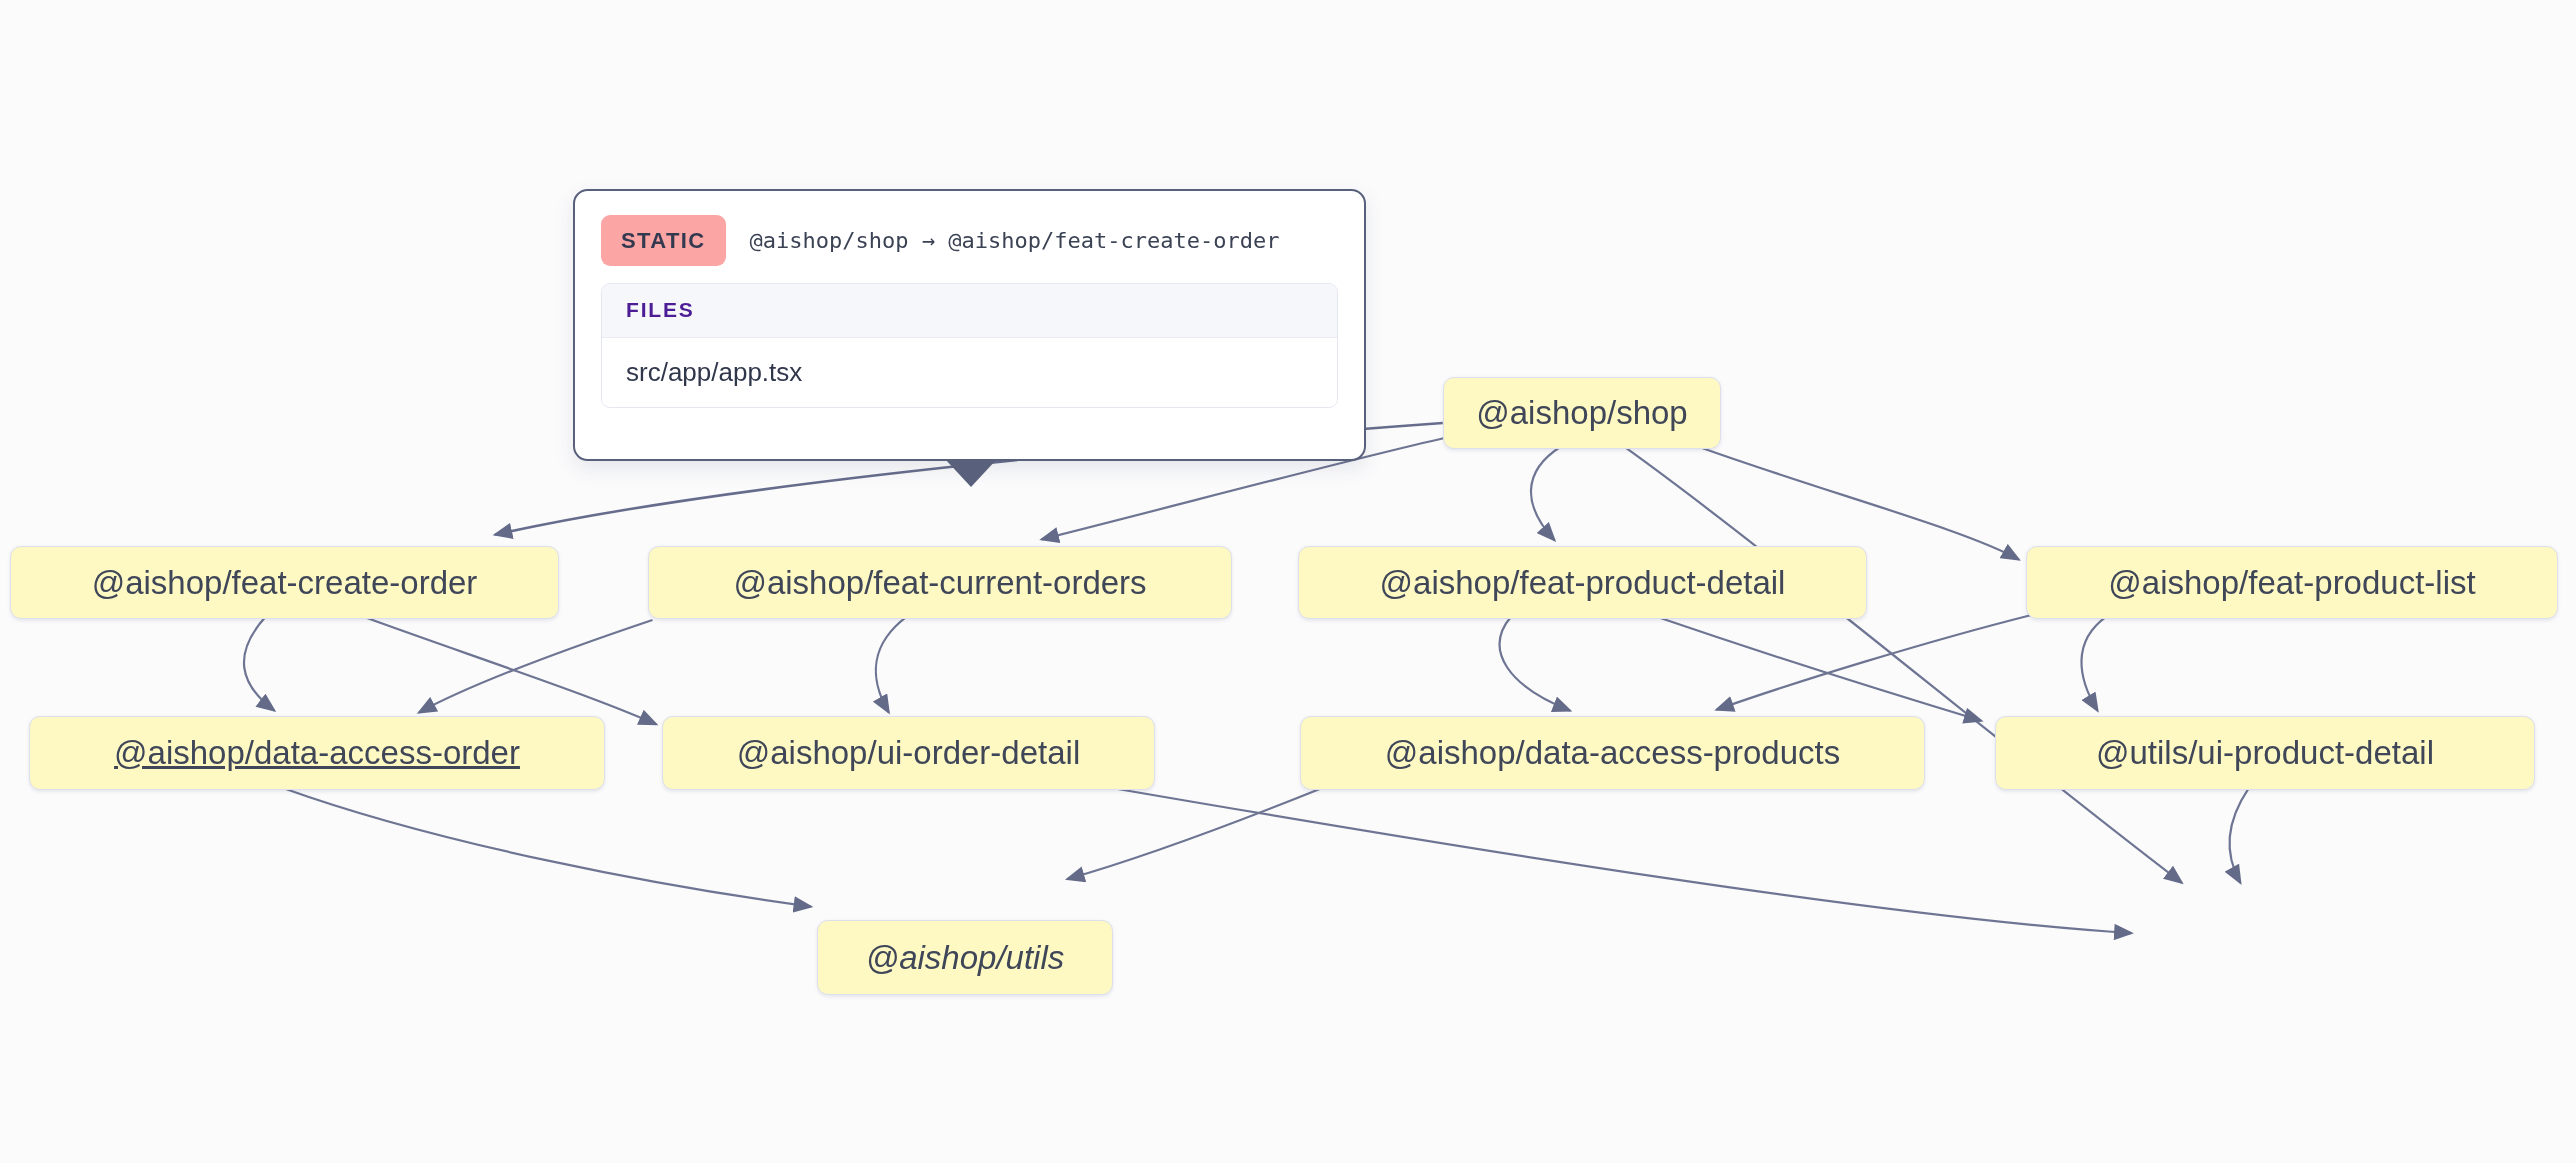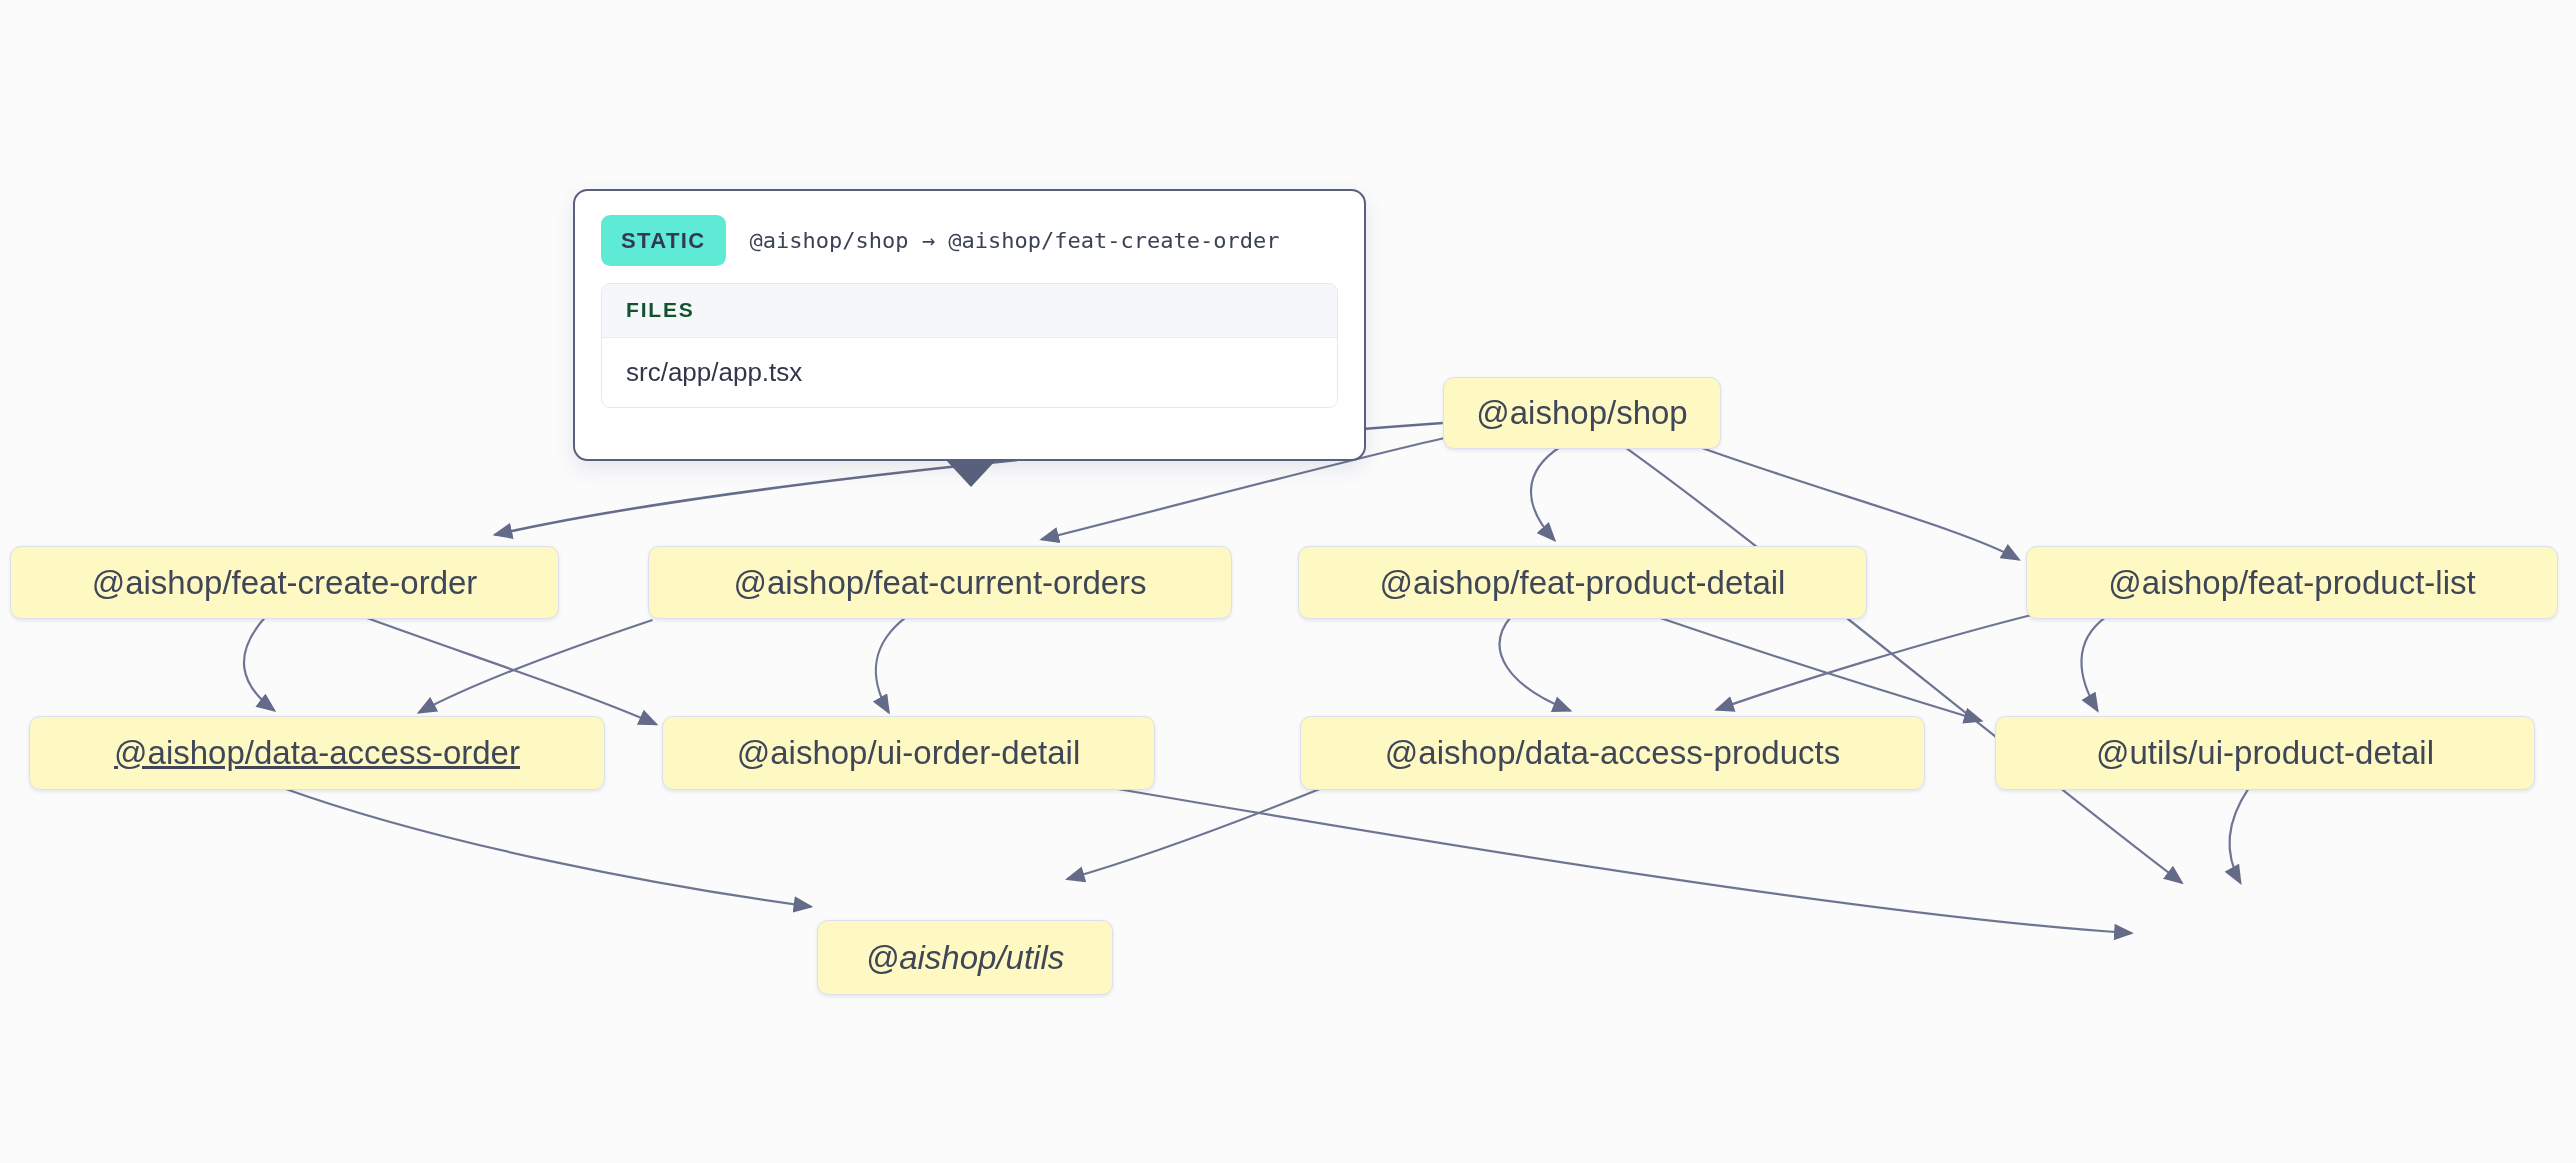--- a/index.html
+++ b/index.html
@@ -10,28 +10,28 @@
   .edge--selected{stroke:#666D8C;stroke-width:2.8px;}
   .node{position:absolute;z-index:2;display:flex;align-items:center;justify-content:center;
     background:#fef9c3;border:0.9px solid #DDE0EC;border-radius:11px;
     color:#3F4658;font-size:33px;white-space:nowrap;
     box-shadow:0 1.8px 3.7px rgba(60,70,110,0.10);cursor:pointer;}
   .tooltip{position:absolute;left:573px;top:189px;width:793px;height:272px;z-index:5;
     background:#FFFFFF;border:2.7px solid #59607B;border-radius:14.7px;
     box-shadow:0 7.3px 20px rgba(50,60,90,0.10);box-sizing:border-box;
     padding:24px 26px 0 26px;}
   .tooltip-head{display:flex;align-items:center;gap:24px;height:51px;}
-  .badge{background:#5eead4;color:#333A50;font-weight:700;font-size:22px;
+  .badge{background:#fca5a5;color:#333A50;font-weight:700;font-size:22px;
     letter-spacing:1.4px;height:51px;padding:0 20px;border-radius:9.2px;
     display:flex;align-items:center;}
   .route{font-family:"DejaVu Sans Mono",monospace;font-size:22px;color:#3A4254;
     white-space:nowrap;}
   .files-panel{margin-top:16.5px;border:1.8px solid #E4E6F0;border-radius:9.2px;
     overflow:hidden;background:#fff;}
-  .files-header{background:#F6F7FB;color:#14532d;font-weight:700;font-size:21px;
+  .files-header{background:#F6F7FB;color:#4c1d95;font-weight:700;font-size:21px;
     letter-spacing:1.8px;padding:14.7px 24px;border-bottom:1.8px solid #E9EAF2;}
   .file-row{background:#FFFFFF;color:#30374B;font-size:26px;padding:19px 24px;}
   .caret{position:absolute;left:945px;top:459px;z-index:6;width:0;height:0;
     border-left:26.6px solid transparent;border-right:26.6px solid transparent;
     border-top:28px solid #59607B;}
 </style>
 </head>
 <body>
 
 <div id="canvas">

